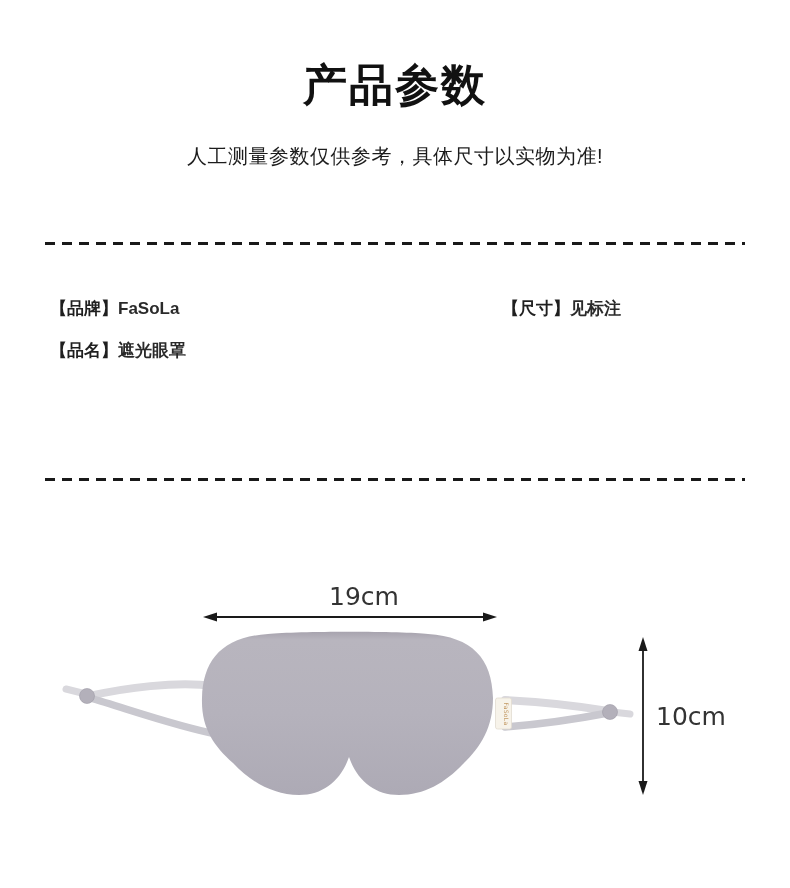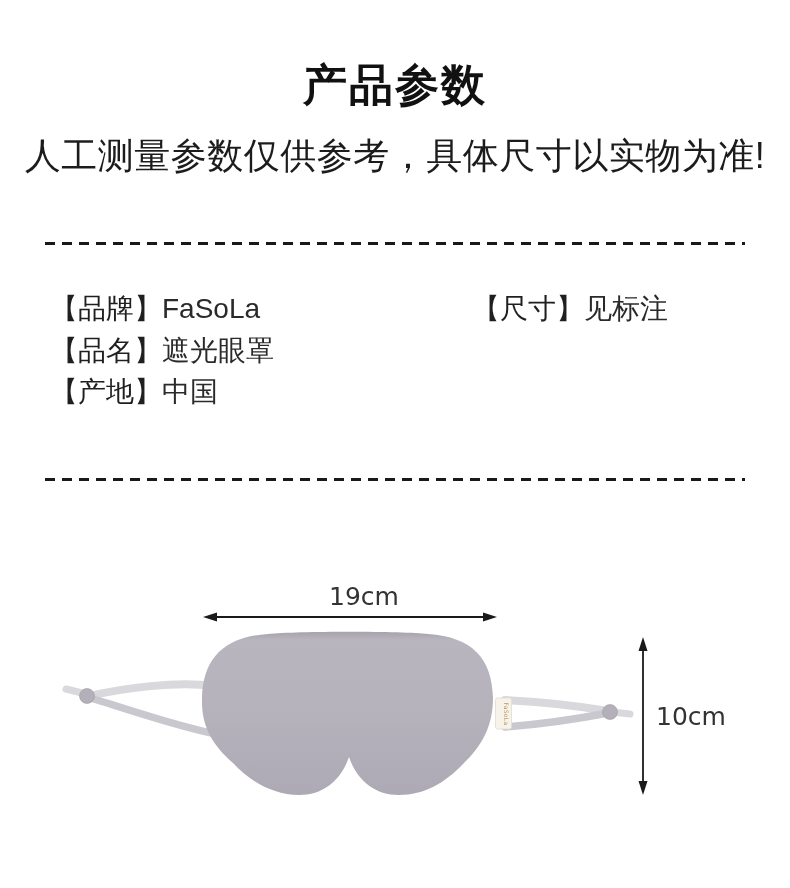--- a/index.html
+++ b/index.html
@@ -13,38 +13,38 @@
   .title{
     position:absolute;top:60px;left:0;width:790px;
     text-align:center;
     font-size:44px;line-height:50px;
     font-weight:700;color:#111111;
     letter-spacing:2px;
   }
   .subtitle{
     position:absolute;top:139px;left:0;width:790px;
     text-align:center;
-    font-size:36px;line-height:34px;
+    font-size:20px;line-height:34px;
     font-weight:500;color:#1c1c1c;
     letter-spacing:0.5px;
   }
   .divider{
     position:absolute;left:45px;width:700px;height:3px;
     background:repeating-linear-gradient(to right,#191919 0 10px,transparent 10px 17px);
   }
   .divider.first{top:242px;}
   .divider.second{top:478px;}
   .spec-col{
     position:absolute;top:288px;
   }
   .spec-col.left{left:50px;}
-  .spec-col.right{left:472px;}
+  .spec-col.right{left:502px;}
   .spec-row{
-    font-size:28px;line-height:41.5px;
-    color:#262626;font-weight:400;
+    font-size:17px;line-height:41.5px;
+    color:#262626;font-weight:700;
     white-space:nowrap;
   }
   .spec-label{color:#1f1f1f;}
   .spec-value{color:#2a2a2a;}
   .diagram-svg{
     position:absolute;top:0;left:0;width:790px;height:888px;
   }
   .dim-text{
     font-family:"DejaVu Sans","Liberation Sans",sans-serif;
     font-size:25px;fill:#333333;
@@ -67,21 +67,20 @@
 
   <div class="title">产品参数</div>
 
   <div class="subtitle">人工测量参数仅供参考，具体尺寸以实物为准!</div>
 
   <div class="divider first"></div>
 
   <div class="spec-col left">
     <div class="spec-row"><span class="spec-label">【品牌】</span><span class="spec-value">FaSoLa</span></div>
     <div class="spec-row"><span class="spec-label">【品名】</span><span class="spec-value">遮光眼罩</span></div>
-    <div class="spec-row"><span class="spec-label">【产地】</span><span class="spec-value">中国</span></div>
   </div>
 
   <div class="spec-col right">
     <div class="spec-row"><span class="spec-label">【尺寸】</span><span class="spec-value">见标注</span></div>
   </div>
 
   <div class="divider second"></div>
 
   <svg class="diagram-svg" viewBox="0 0 790 888">
     <defs>

